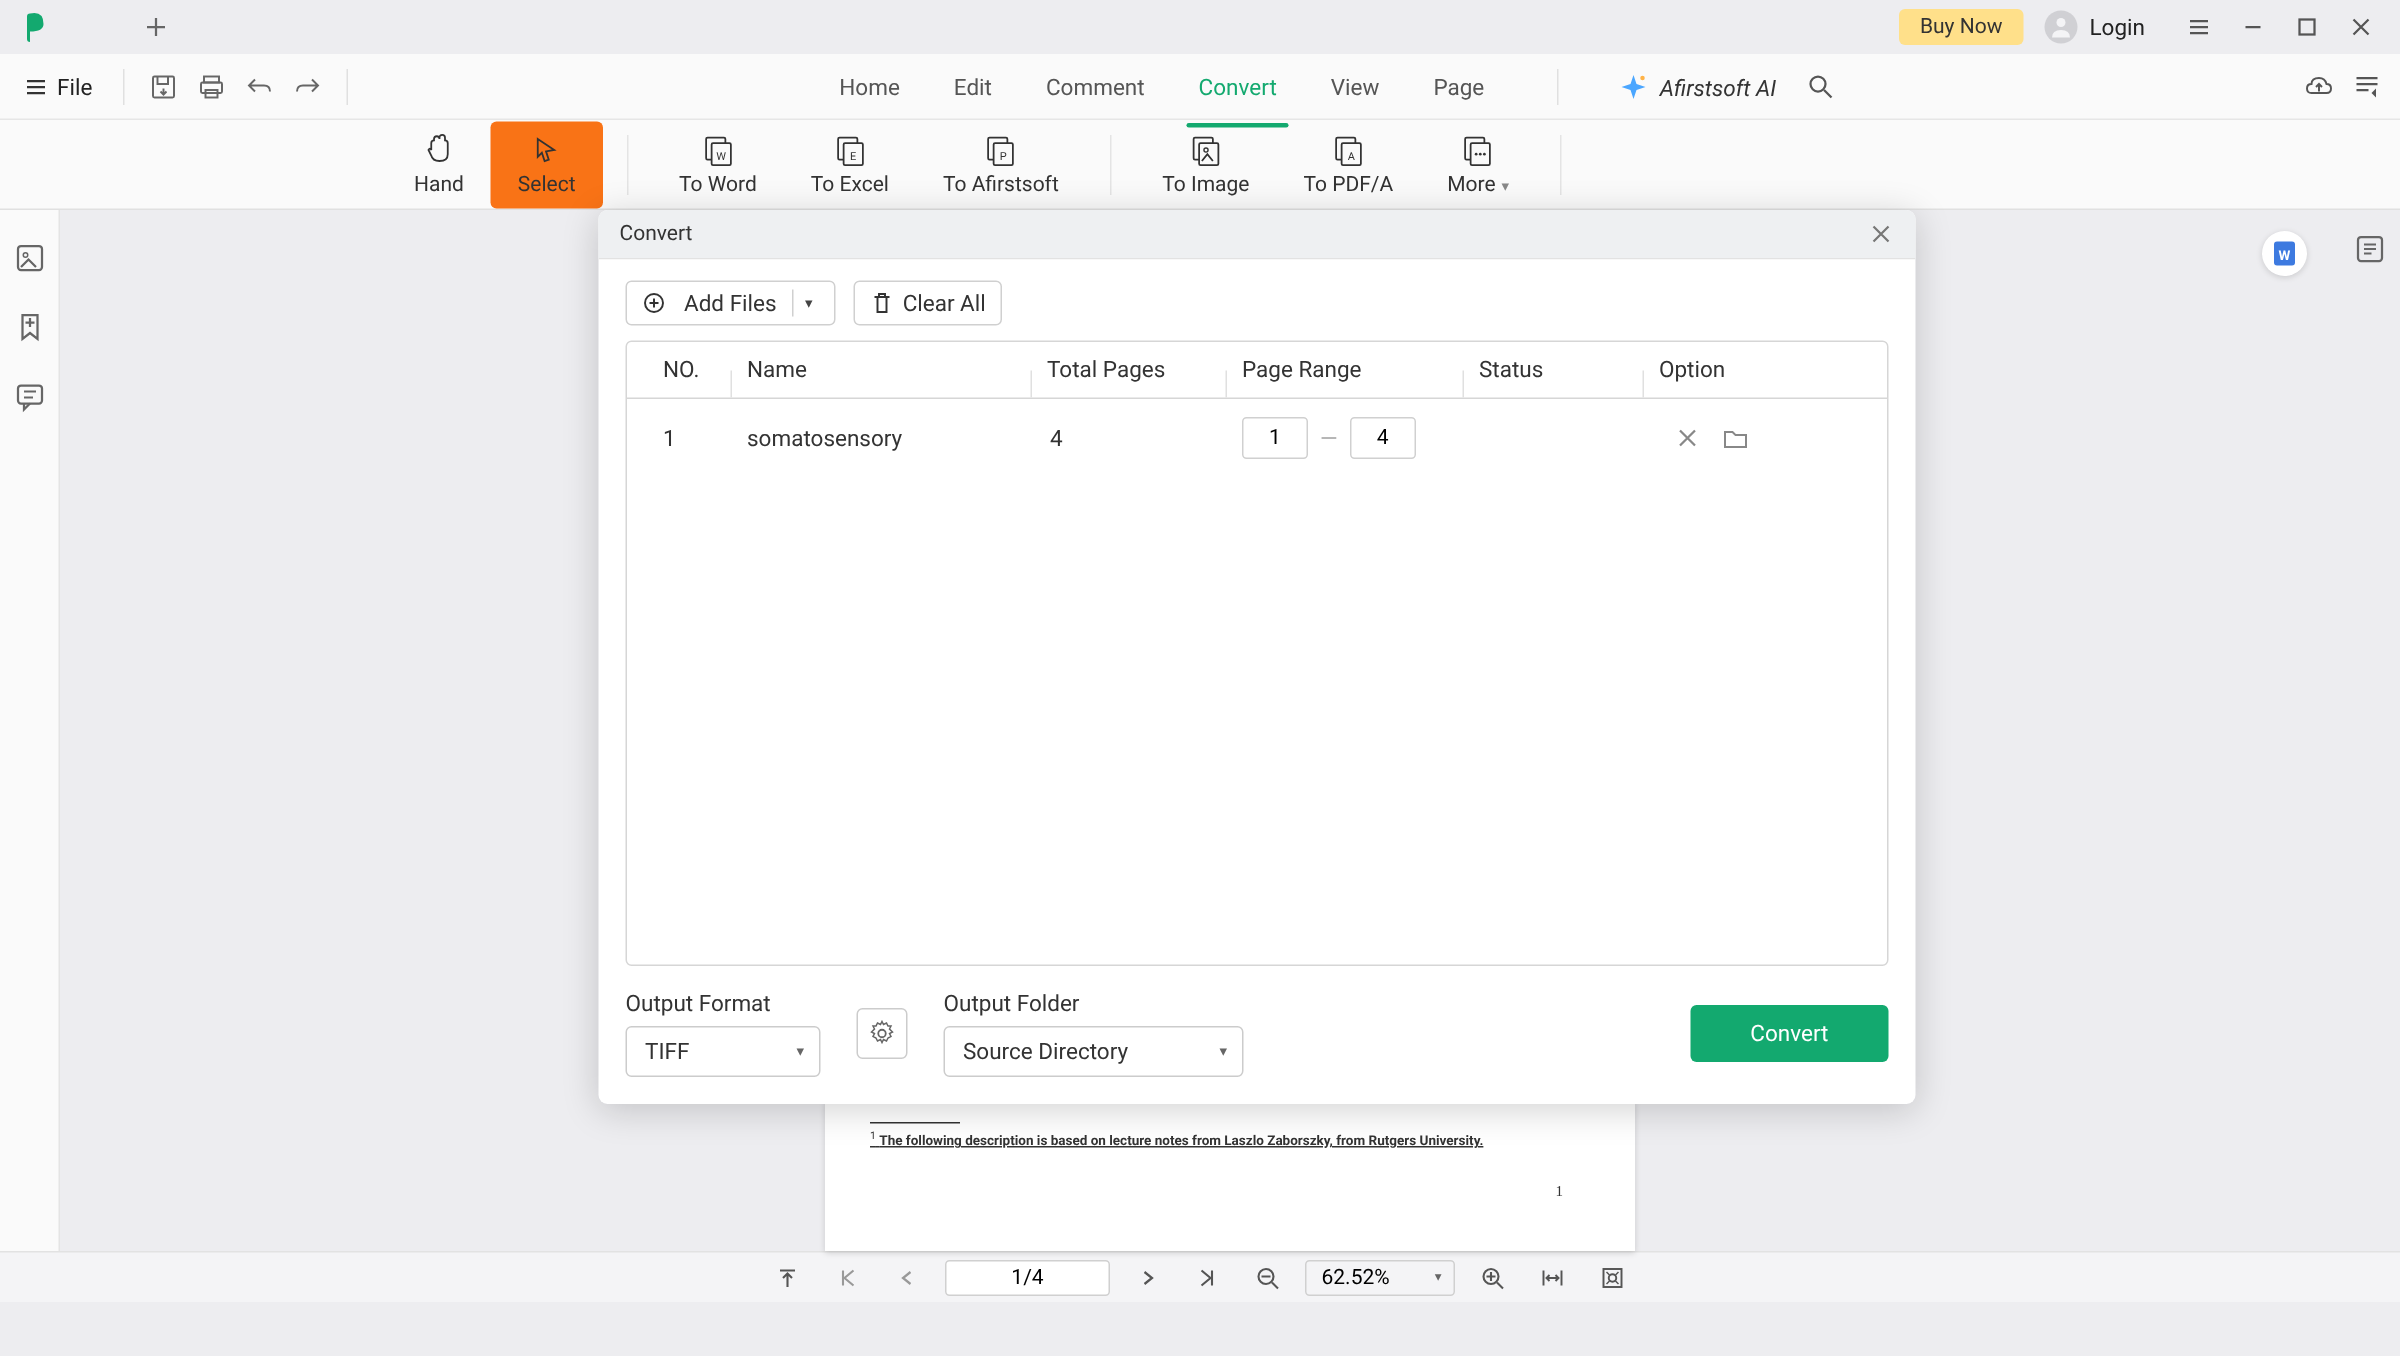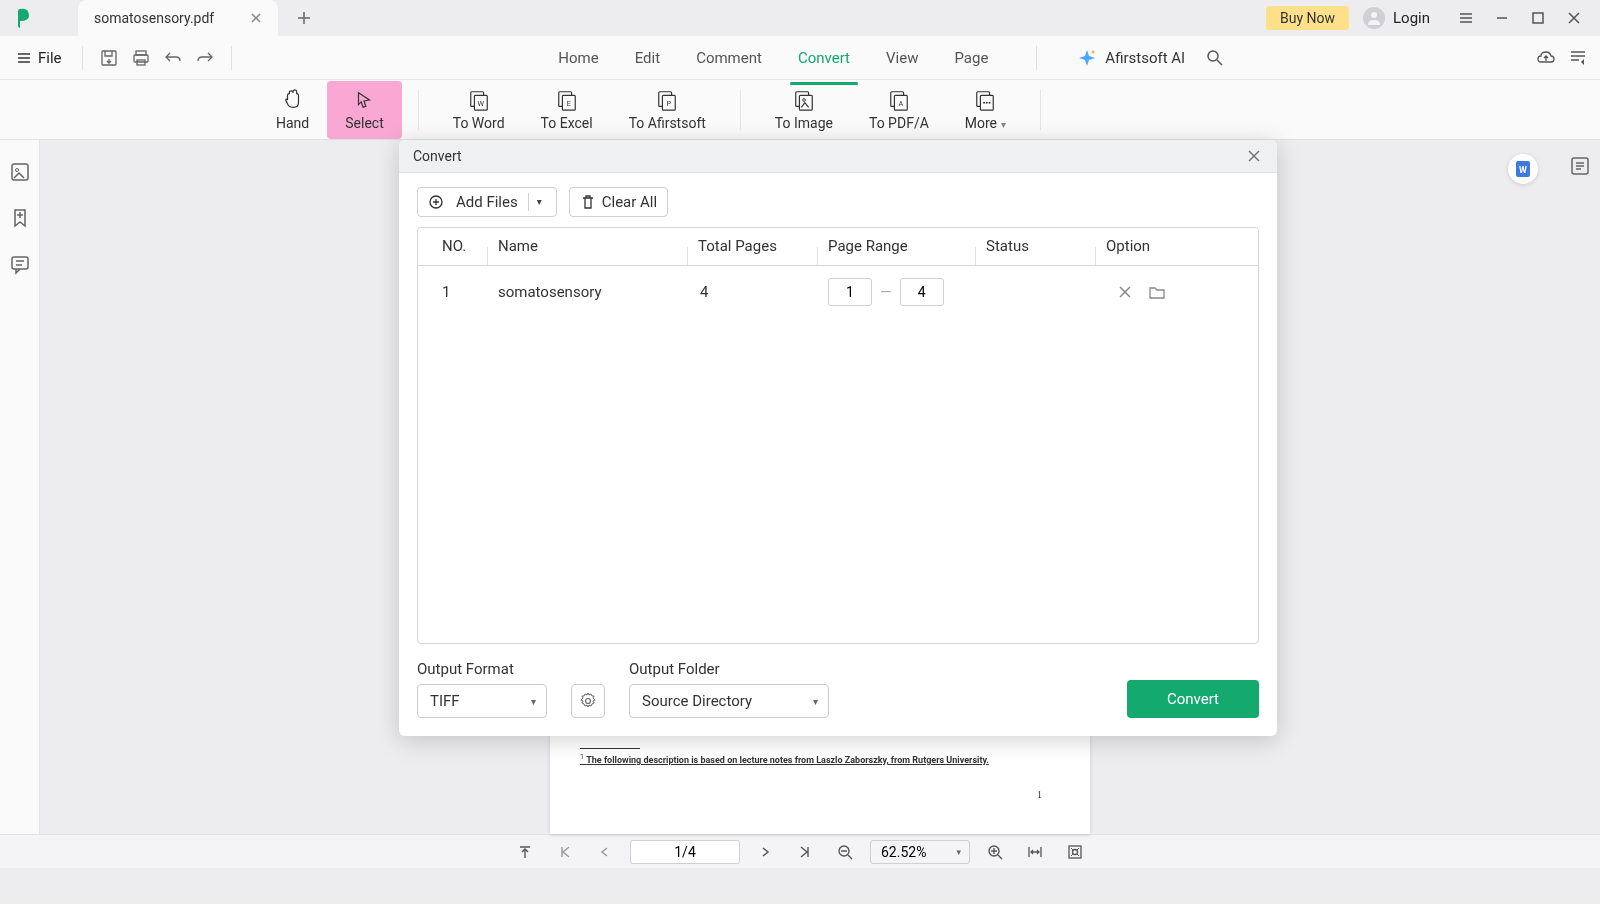--- a/index.html
+++ b/index.html
@@ -21,28 +21,28 @@
 
 .menubar { height: 44px; background: #fafafa; display: flex; align-items: center; padding: 0 6px; border-bottom: 1px solid #e6e6e6; }
 .file-btn { display: flex; align-items: center; font-size: 15px; color: #222; padding: 6px 10px; cursor: pointer; }
 .hamburger { margin-right: 6px; }
 .divider-v { width: 1px; height: 24px; background: #e0e0e0; margin: 0 10px; }
 .menu-icon-btn { width: 32px; height: 32px; display: flex; align-items: center; justify-content: center; color: #555; cursor: pointer; border-radius: 4px; }
 .menu-spacer { flex: 1; }
 .menu-item { padding: 8px 18px; font-size: 15px; color: #555; cursor: pointer; position: relative; }
 .menu-item.active { color: #13a96f; }
 .menu-item.active::after { content: ""; position: absolute; bottom: -10px; left: 10px; right: 10px; height: 3px; background: #13a96f; border-radius: 2px; }
-.ai-label { display: flex; align-items: center; font-size: 15px; color: #333; margin-left: 30px; cursor: pointer; }
+.ai-label { display: flex; align-items: flex-end; font-size: 15px; color: #333; margin-left: 30px; cursor: pointer; font-style: italic; }
 .sparkle { width: 20px; height: 20px; margin-right: 8px; }
 .search-btn { margin-left: 14px; }
 
 
 .toolbar { height: 60px; background: #fafafa; display: flex; align-items: center; padding: 0 260px 0 258px; border-bottom: 1px solid #e0e0e0; }
 .tool-btn { display: flex; flex-direction: column; align-items: center; justify-content: center; height: 58px; padding: 0 18px; font-size: 14px; color: #333; cursor: pointer; border-radius: 4px; }
-.tool-btn.active { background: #f9a8d4; }
+.tool-btn.active { background: #f97316; }
 .tool-btn svg { width: 22px; height: 22px; margin-bottom: 4px; }
 .tool-divider { width: 1px; height: 40px; background: #e4e4e4; margin: 0 16px; }
 .tool-more-caret { display:inline-block; margin-left:4px; font-size:10px; color:#888; }
 
 
 .main { height: 694px; background: #ededf0; display: flex; position: relative; }
 .left-sidebar { width: 40px; background: #fafafa; display: flex; flex-direction: column; align-items: center; padding-top: 20px; gap: 22px; border-right: 1px solid #e4e4e4; }
 .side-icon { width: 24px; height: 24px; color: #666; cursor: pointer; }
 .doc-area { flex: 1; position: relative; }
 .doc-page { position: absolute; bottom: 0; left: 50%; transform: translateX(-50%); width: 540px; height: 100px; background: #fff; box-shadow: 0 1px 4px rgba(0,0,0,0.15); padding: 14px 30px; font-size: 9px; color: #333; text-decoration: underline; }
@@ -83,21 +83,21 @@
 .td-name { width: 200px; }
 .td-total { width: 130px; padding-left: 12px; }
 .td-range { width: 158px; display: flex; align-items: center; gap: 8px; }
 .td-status { width: 120px; }
 .td-option { flex: 1; display: flex; gap: 14px; padding-left: 20px; }
 .range-input { width: 44px; height: 28px; border: 1px solid #d0d0d0; border-radius: 3px; text-align: center; font-size: 14px; }
 .range-dash { color: #aaa; }
 .row-icon { width: 18px; height: 18px; color: #888; cursor: pointer; }
 
 
-.modal-bottom { padding: 16px 18px 18px; display: flex; align-items: flex-end; gap: 24px; }
+.modal-bottom { padding: 16px 18px 18px; display: flex; align-items: center; gap: 24px; }
 .field-group { display: flex; flex-direction: column; gap: 6px; }
 .field-label { font-size: 15px; color: #333; }
 .select { border: 1px solid #ccc; border-radius: 4px; padding: 7px 34px 7px 12px; font-size: 15px; color: #333; background: #fff; position: relative; cursor: pointer; min-width: 130px; }
 .select.folder { min-width: 200px; }
 .select-caret { position: absolute; right: 10px; top: 50%; transform: translateY(-50%); font-size: 10px; color: #666; }
 .settings-btn { width: 34px; height: 34px; border: 1px solid #ccc; border-radius: 4px; display: flex; align-items: center; justify-content: center; cursor: pointer; }
 .modal-bottom-spacer { flex: 1; }
 .convert-btn { background: #13a96f; color: #fff; border: none; border-radius: 4px; padding: 10px 40px; font-size: 15px; cursor: pointer; }
 
 
@@ -110,28 +110,20 @@
 svg { display: block; }
 </style>
 </head>
 <body>
 
 <div class="titlebar">
   <div class="app-icon">
     <svg viewBox="0 0 24 24">
         <path d="M6 3 Q15 1 15 10 Q15 15 6 15 L6 22 Q4 22 4 20 L4 5 Q4 3 6 3 Z" fill="#13a96f"></path>
       </svg>
-  </div>
-  <div class="tab">
-    <span>somatosensory.pdf</span>
-    <div class="tab-close">
-      <svg viewBox="0 0 16 16">
-          <path d="M4 4 L12 12 M12 4 L4 12" stroke="currentColor" stroke-width="1.5"></path>
-        </svg>
-    </div>
   </div>
   <div class="tab-add">
     <svg width="16" height="16" viewBox="0 0 16 16">
         <path d="M8 2 V14 M2 8 H14" stroke="#666" stroke-width="1.5"></path>
       </svg>
   </div>
   <div class="title-spacer"></div>
   <div class="buy-now">Buy Now</div>
   <div class="avatar">
     <svg width="16" height="16" viewBox="0 0 16 16">

